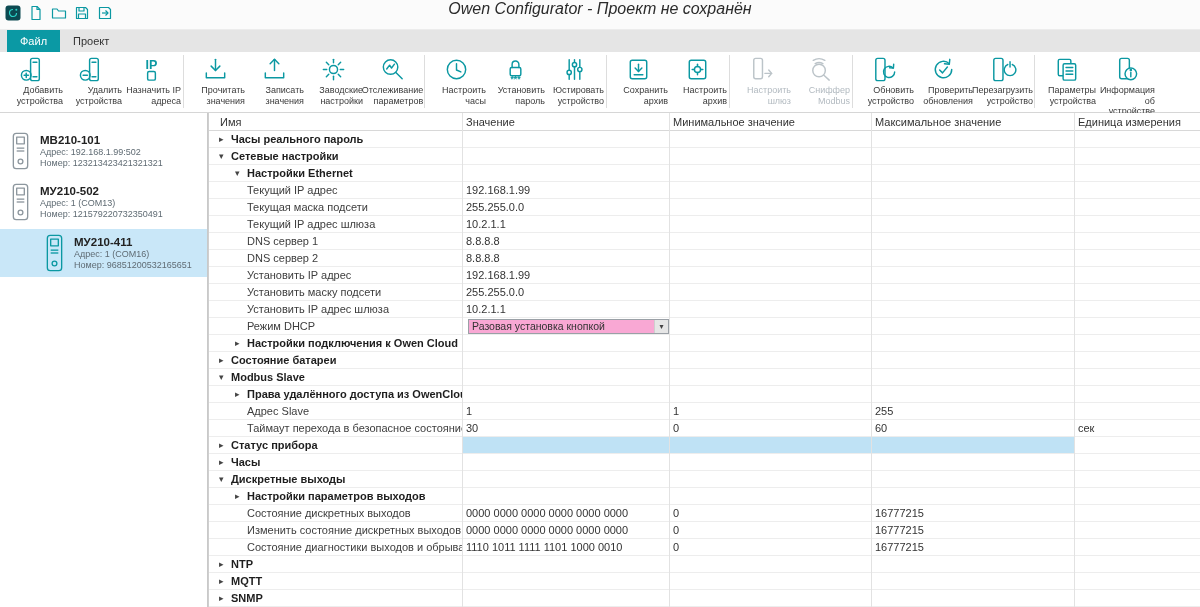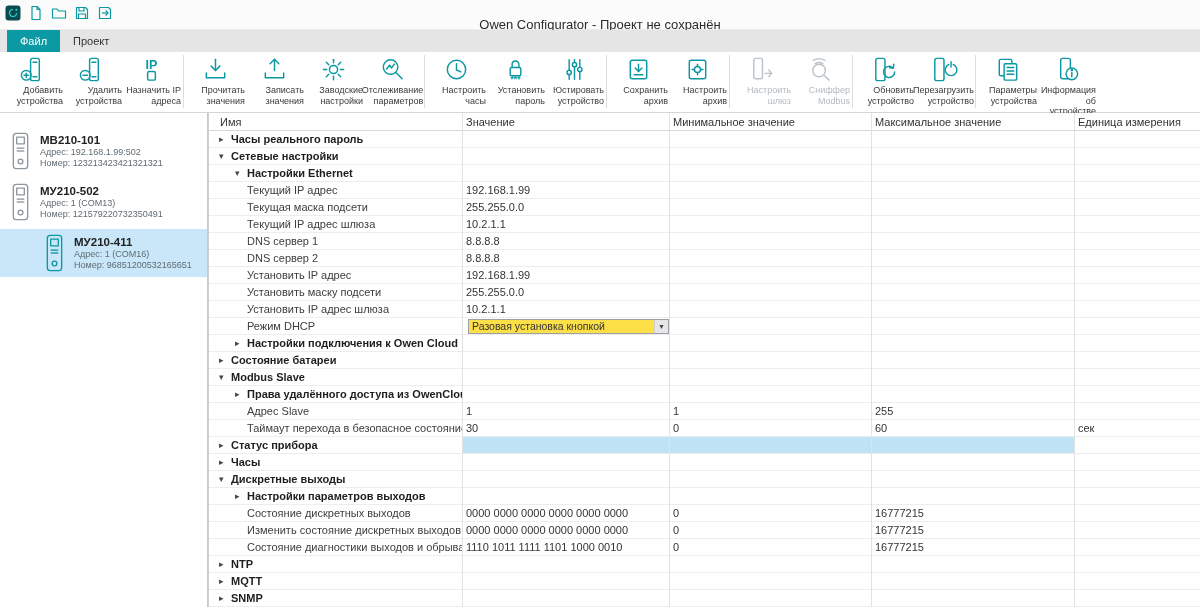--- a/index.html
+++ b/index.html
@@ -3,21 +3,21 @@
 <meta charset="utf-8">
 <style>
   * { margin:0; padding:0; box-sizing:border-box; }
   html,body { width:1200px; height:607px; overflow:hidden; }
   body { position:relative; background:#fff; font-family:"Liberation Sans",sans-serif; color:#333; }
 
   
   .titlebar { position:absolute; top:0; left:0; width:100%; height:30px; background:#fbfbfb; border-bottom:1px solid #ececec; }
   .tb-icons { position:absolute; left:5px; top:5px; display:flex; gap:7px; align-items:center; }
   .tb-icons span { display:inline-flex; color:#0B98A2; }
-  .title { position:absolute; left:50%; top:17px; transform:translateX(-50%); font-size:13px; color:#2b2b2b; white-space:nowrap; }
+  .title { position:absolute; left:50%; top:0; transform:translateX(-50%); font-size:16px; color:#2b2b2b; white-space:nowrap;font-style:italic; }
 
   
   .tabbar { position:absolute; top:30px; left:0; width:100%; height:22px; display:flex; padding-left:7px; background:#e5e5e5; }
   .tab { height:22px; padding:0 13px; display:flex; align-items:center; font-size:11px; color:#333; cursor:default; }
   .tab.active { background:#0B99A4; color:#fff; }
 
   
   .toolbar { position:absolute; top:52px; left:0; width:1200px; height:61px; background:#fff; border-bottom:1px solid #d6d6d6; display:flex; align-items:flex-start; padding:2px 2px 0 4px; }
   .tbtn { width:59px; display:flex; flex-direction:column; align-items:center; padding-top:1px; cursor:default; flex:0 0 auto; }
   .ticon { color:#0B98A2; height:29px; display:flex; align-items:center; }
@@ -46,21 +46,21 @@
   .trow { display:flex; height:17px; border-bottom:1px solid #ededed; }
   .cell { display:flex; align-items:center; overflow:hidden; white-space:nowrap; font-size:11px; color:#333; }
   .cell.cval,.cell.cmin,.cell.cmax,.cell.cunit { padding-left:4px; }
   .cell.cname.lvl0 { padding-left:10px; }
   .cell.cname.lvl1 { padding-left:26px; }
   .cell.cname.lvl2 { padding-left:26px; }
   .arrow { width:12px; font-size:9px; color:#444; display:inline-flex; justify-content:flex-start; flex:0 0 12px; }
   .ntext { color:#3d3d3d; }
   .trow.grp .ntext { font-weight:bold; color:#1e1e1e; }
   .cell.rowsel { background:#bfe2f5; }
-  .sel-box { display:flex; align-items:center; height:15px; width:201px; border:1px solid #9aa0a6; background:#fde047; margin-left:2px; }
+  .sel-box { display:flex; align-items:center; height:15px; width:201px; border:1px solid #9aa0a6; background:#f9a8d4; margin-left:2px; }
   .sel-text { flex:1; font-size:10.5px; padding-left:3px; overflow:hidden; white-space:nowrap; color:#333; }
   .sel-arrow { width:14px; height:13px; background:#e6e6e6; border-left:1px solid #cfcfcf; font-size:8px; display:flex; align-items:center; justify-content:center; color:#444; flex:0 0 14px; }
 </style>
 </head>
 <body>
 
 <div class="titlebar">
   <div class="tb-icons">
       <span>
         <svg width="16" height="16" viewBox="0 0 16 16" fill="none" stroke="currentColor" stroke-width="1.2" stroke-linejoin="round">
@@ -268,20 +268,30 @@
     <div class="tsep"></div>
     <div class="tbtn">
       <span class="ticon">
         <svg width="29" height="29" viewBox="0 0 30 30" fill="none" stroke="currentColor" stroke-width="1.5" stroke-linecap="round" stroke-linejoin="round">
           <rect x="6" y="3.5" width="9.5" height="23" rx="2"></rect>
           <path d="M25.5 17.5 a5.8 5.8 0 1 1 -1.7 -4.1"></path>
           <polyline points="24.5,9.5 24.2,13.6 20.2,13.2"></polyline>
         </svg>
       </span>
       <span class="tlabel">Обновить устройство</span>
+    </div>
+    <div class="tbtn">
+      <span class="ticon">
+        <svg width="29" height="29" viewBox="0 0 30 30" fill="none" stroke="currentColor" stroke-width="1.5" stroke-linecap="round" stroke-linejoin="round">
+          <path d="M23.5 15 a8.5 8.5 0 1 1 -2.5 -6"></path>
+          <polyline points="21.5,4.5 21,9.5 16,9"></polyline>
+          <polyline points="11,15.5 14,18.5 19,12.5"></polyline>
+        </svg>
+      </span>
+      <span class="tlabel">Проверить обновления</span>
     </div>
     <div class="tbtn">
       <span class="ticon">
         <svg width="29" height="29" viewBox="0 0 30 30" fill="none" stroke="currentColor" stroke-width="1.5" stroke-linecap="round" stroke-linejoin="round">
           <rect x="6" y="3.5" width="9.5" height="23" rx="2"></rect>
           <path d="M20.5 9.8 a6 6 0 1 0 4.6 0"></path>
           <line x1="22.8" y1="7" x2="22.8" y2="12.5"></line>
         </svg>
       </span>
       <span class="tlabel">Перезагрузить устройство</span>

